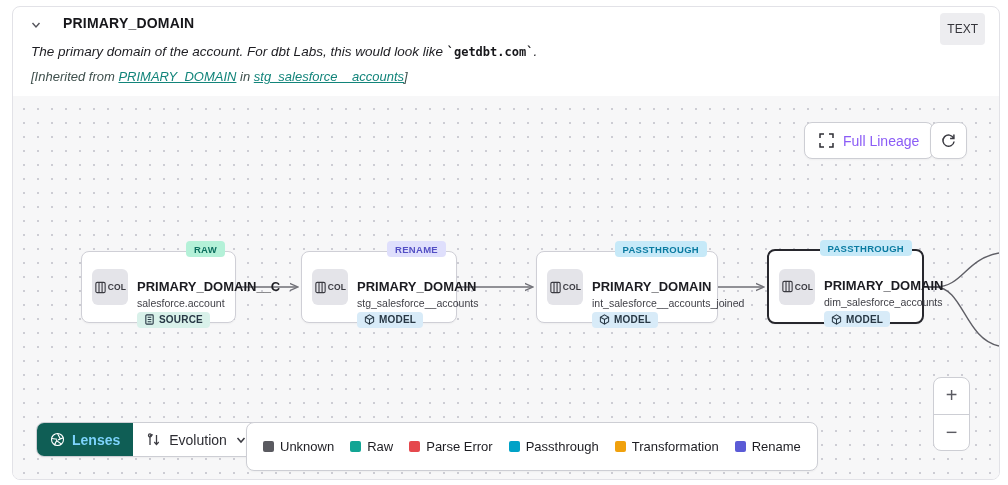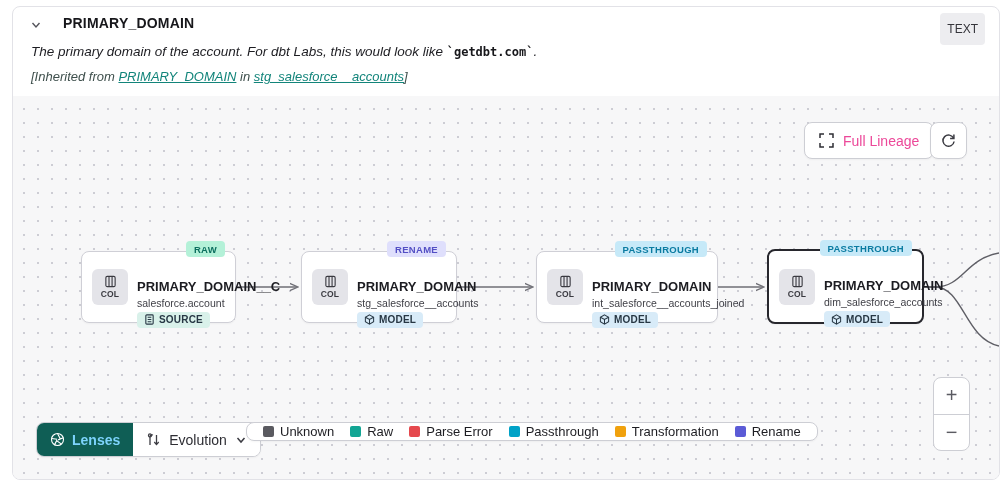--- a/index.html
+++ b/index.html
@@ -21,37 +21,37 @@
   .canvas {
     position:absolute; left:0; top:89px; width:986px; height:384px;
     background-color:#f7f7f8;
     background-image:radial-gradient(circle, #cdcdd4 1px, transparent 1.2px);
     background-size:14px 14px; background-position:4px 6px;
   }
   .edges { position:absolute; left:0; top:0; width:986px; height:384px; pointer-events:none; }
   
   .fl-btn { position:absolute; left:791px; top:26px; height:37px; background:#fff; border:1px solid #cdced4; border-radius:8px;
             display:flex; align-items:center; gap:9px; padding:0 14px; cursor:pointer; box-shadow:0 1px 2px rgba(0,0,0,.04); }
-  .fl-btn span { font-size:14px; color:#ec4899; }
+  .fl-btn span { font-size:14px; color:#8b5cf6; }
   .refresh-btn { position:absolute; left:917px; top:26px; width:37px; height:37px; background:#fff; border:1px solid #cdced4; border-radius:8px;
                  display:flex; align-items:center; justify-content:center; cursor:pointer; box-shadow:0 1px 2px rgba(0,0,0,.04); }
   
   .zoomctl { position:absolute; left:920px; top:281px; width:37px; height:74px; background:#fff; border:1px solid #cdced4; border-radius:8px; display:flex; flex-direction:column; }
   .zoomctl button { flex:1; background:none; border:none; font-size:20px; color:#5b5b62; cursor:pointer; font-family:inherit; }
   .zoomctl .zin { border-bottom:1px solid #cdced4; }
   
   .node { position:absolute; height:72px; background:#fff; border:1px solid #cfcfd6; border-radius:8px; cursor:pointer;
           display:flex; align-items:center; padding:0 10px; gap:9px; box-shadow:0 1px 2px rgba(0,0,0,.04); }
   .node.selected { border:2px solid #27272d; height:75px; }
   .node-0 { left:68px;  top:155px; width:155px; }
   .node-1 { left:288px; top:155px; width:156px; }
   .node-2 { left:523px; top:155px; width:182px; }
   .node-3 { left:754px; top:153px; width:157px; }
   .col-chip { width:36px; height:36px; background:#e4e4e9; border-radius:6px; flex:none;
-              display:flex; flex-direction:column; align-items:center; justify-content:center; gap:1px; }
+              display:flex; flex-direction:row; align-items:center; justify-content:center; gap:1px; }
   .col-chip .col-lbl { font-size:8.5px; font-weight:700; color:#3a3a41; letter-spacing:.2px; }
   .node-body { display:flex; flex-direction:column; gap:3px; min-width:0; }
   .node-title { font-size:13px; font-weight:700; color:#1c1c21; white-space:nowrap;margin-top:32px; }
   .node-sub { font-size:10.5px; color:#3f3f46; white-space:nowrap; }
   .node-type { display:inline-flex; align-items:center; gap:4px; align-self:flex-start; border-radius:4px; padding:2.5px 7px;
                font-size:10px; font-weight:700; color:#273744; letter-spacing:.2px; }
   .type-source .node-type { background:#d9f1ea; }
   .type-model  .node-type { background:#d8ebf8; }
   .node-type .ic { display:none; width:11px; height:11px; }
   .type-source .ic-source { display:block; }
@@ -59,21 +59,21 @@
   .node-tag { position:absolute; top:-11px; right:10px; font-size:9.5px; font-weight:700; letter-spacing:.3px;
               padding:2.5px 8px; border-radius:4px; }
   .tag-raw { background:#b4f1d8; color:#0d6f5f; }
   .tag-rename { background:#dfdffc; color:#534fc4; }
   .tag-passthrough { background:#c6e9f8; color:#0a7ba1; }
   
   .lens-group { position:absolute; left:23px; top:326px; height:35px; display:flex; border:1px solid #cdced4; border-radius:8px; background:#fff; overflow:hidden; box-shadow:0 1px 2px rgba(0,0,0,.04); }
   .lens-btn { background:#0f5e55; color:#7dd3fc; display:flex; align-items:center; gap:7px; padding:0 13px; font-size:14px; font-weight:600; border:none; cursor:pointer; font-family:inherit; }
   .lens-select { display:flex; align-items:center; gap:8px; padding:0 13px; background:#fff; cursor:pointer; }
   .lens-select span { font-size:14px; color:#2e2e34; }
-  .legend { position:absolute; left:233px; top:326px; height:19px; background:#fff; border:1px solid #cdced4; border-radius:8px;
+  .legend { position:absolute; left:233px; top:326px; height:49px; background:#fff; border:1px solid #cdced4; border-radius:8px;
             display:flex; align-items:center; gap:16px; padding:0 16px; box-shadow:0 1px 2px rgba(0,0,0,.04); }
   .legend-item { display:flex; align-items:center; gap:6px; }
   .legend-item .sw { width:11px; height:11px; border-radius:2px; }
   .legend-item .lbl { font-size:13px; color:#1d1d22; }
   svg { display:block; }
 </style>
 </head>
 <body>
 
 <div class="card">

